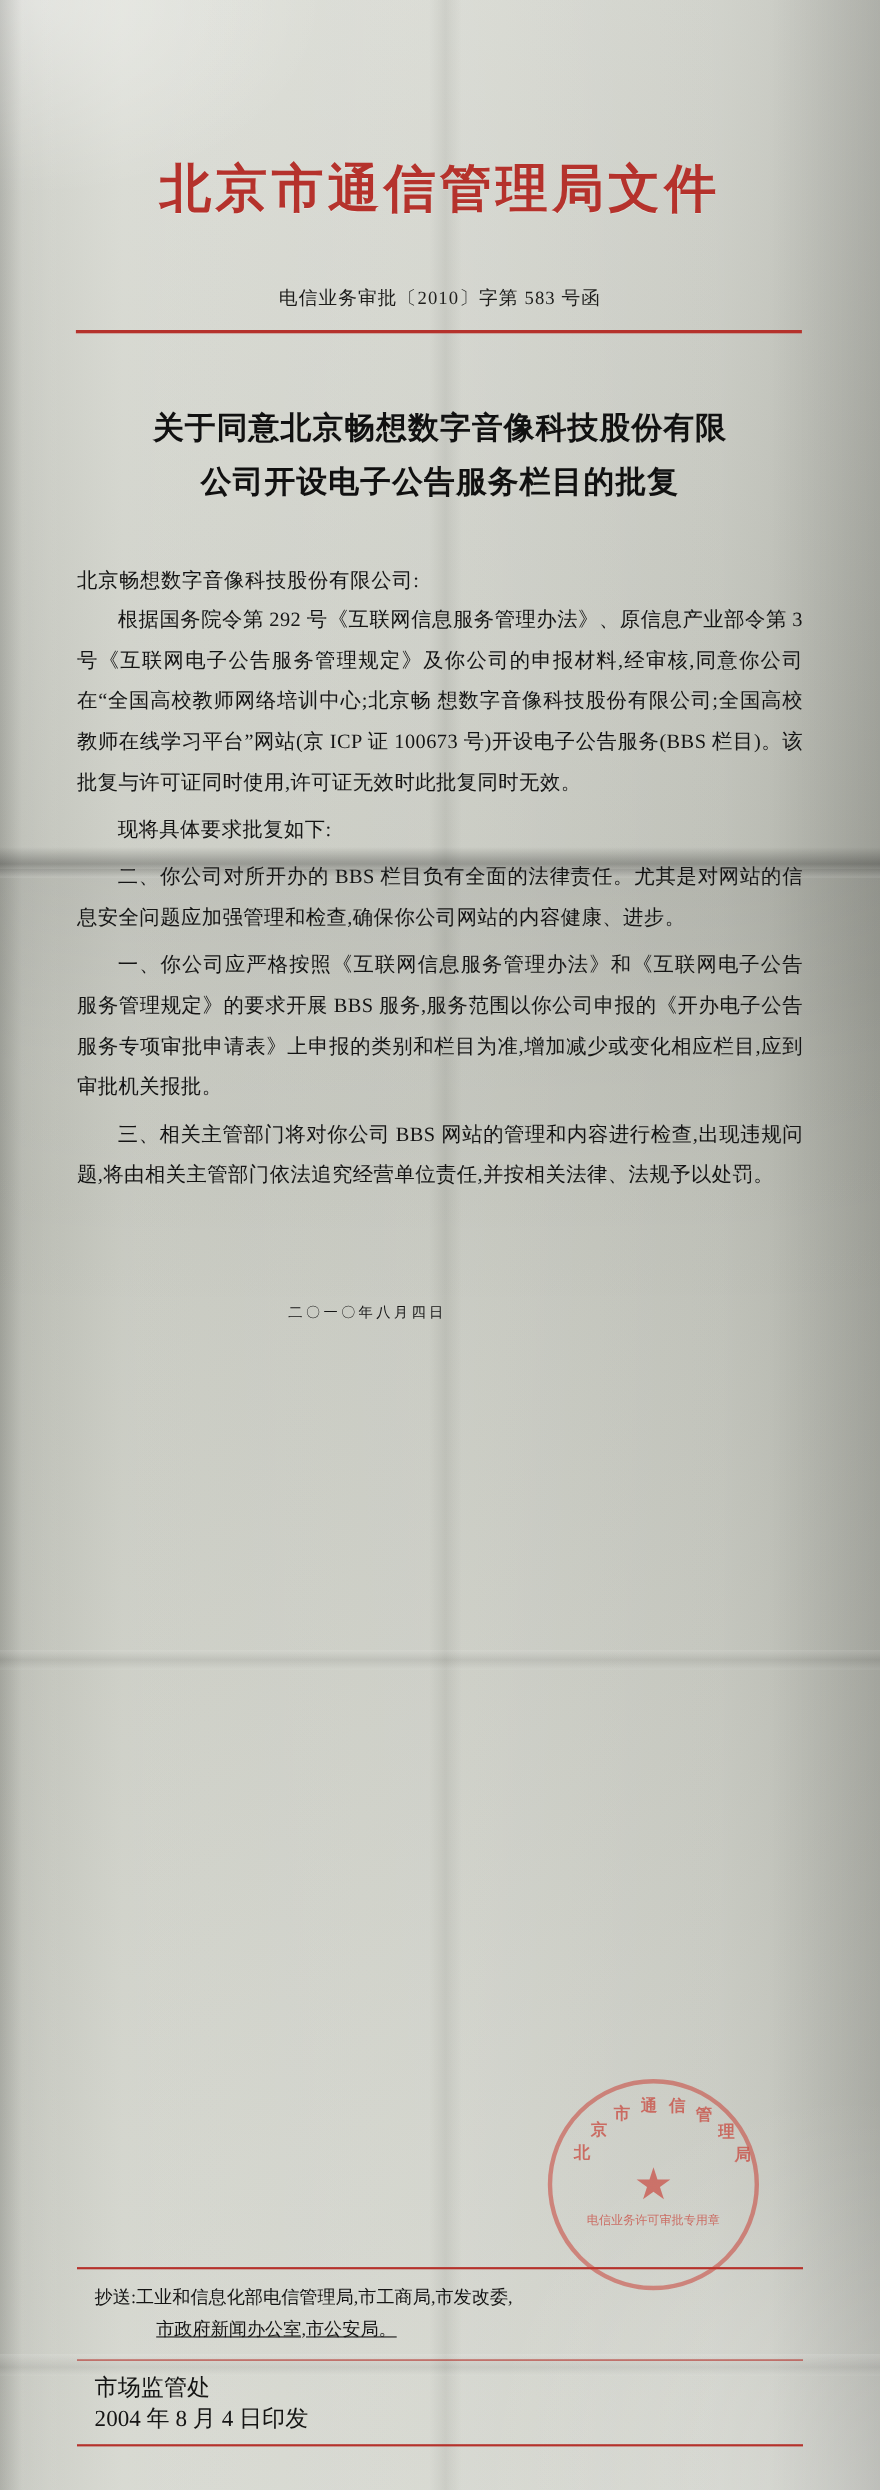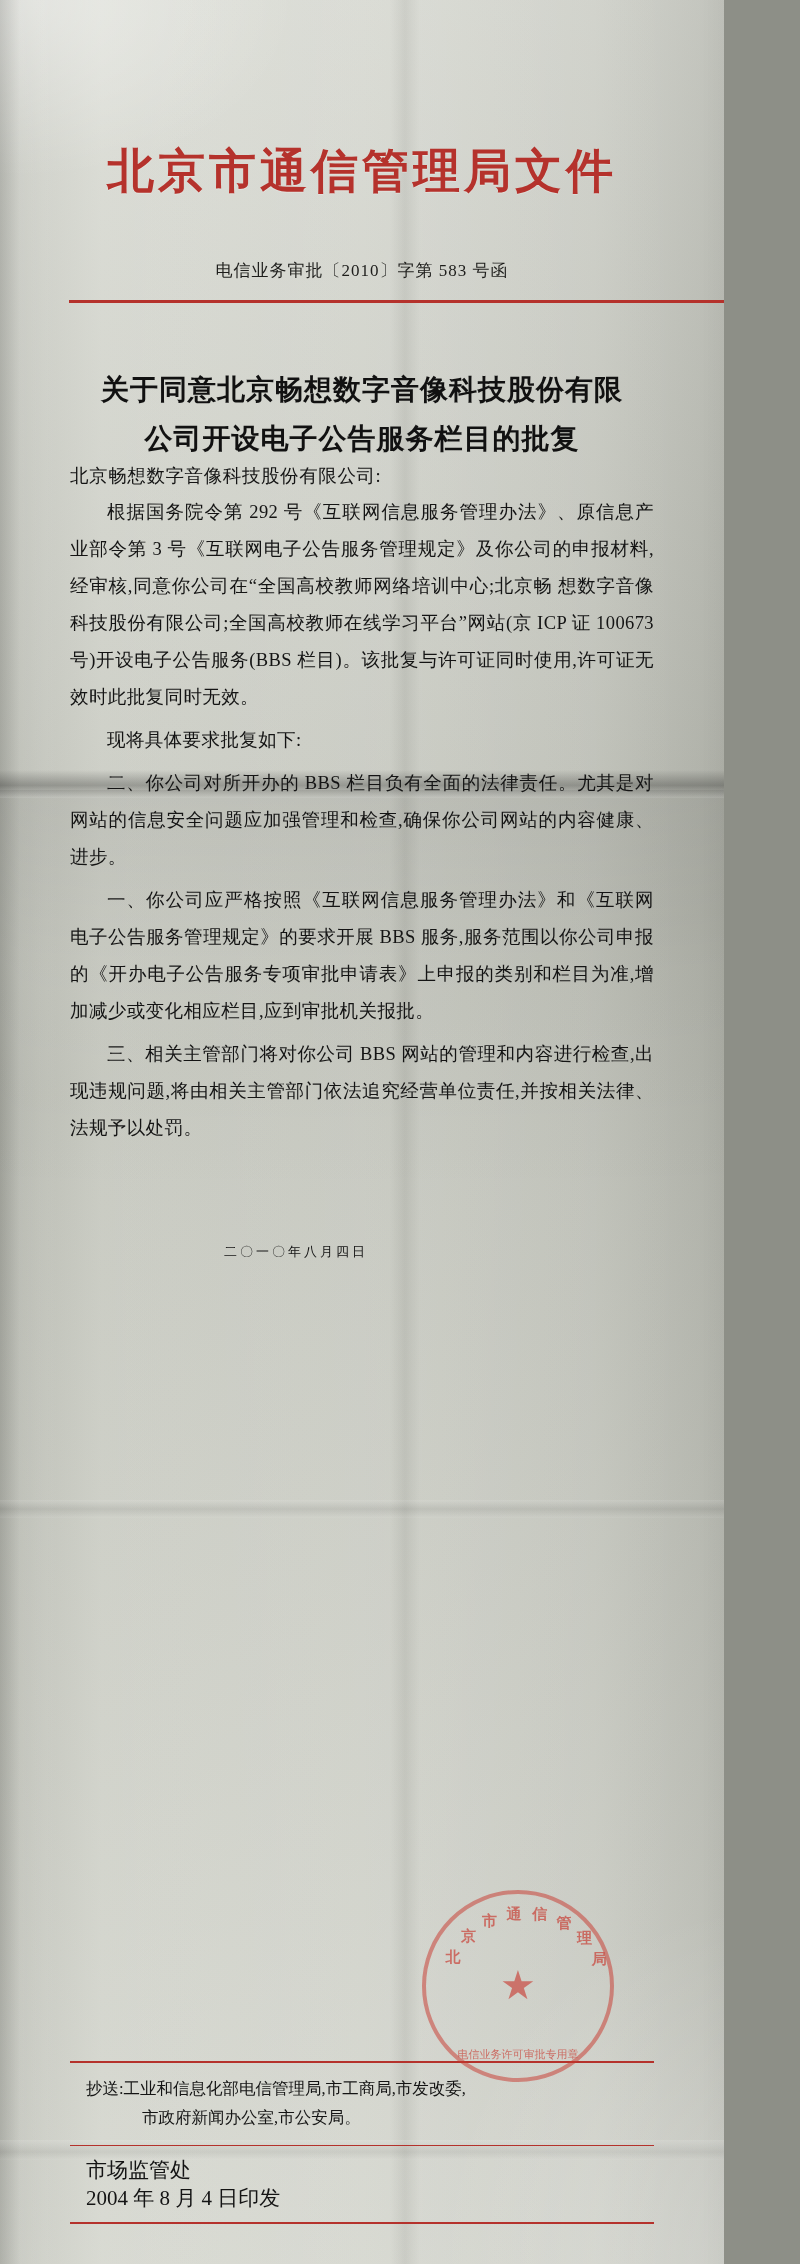--- a/index.html
+++ b/index.html
@@ -5,21 +5,21 @@
   html, body {
     margin: 0;
     padding: 0;
     background: #8d8f87;
   }
   body {
     width: 800px;
   }
   .page {
     position: relative;
-    width: 724px;
+    width: 800px;
     min-height: 2264px;
     background:
       linear-gradient(165deg, rgba(255,255,255,0.25) 0%, rgba(0,0,0,0.05) 45%, rgba(255,255,255,0.18) 100%),
       linear-gradient(90deg, #b9bbb2 0%, #c9cbc2 6%, #d3d5cc 14%, #cfd1c8 50%, #c6c8bf 82%, #b4b6ad 100%);
     overflow: hidden;
     font-family: "Liberation Serif", "DejaVu Serif", serif;
   }
   
   .crease {
     position: absolute;
@@ -81,20 +81,21 @@
     font-weight: bold;
     color: #111;
     line-height: 1.75;
     margin-top: 62px;
     letter-spacing: 1px;
   }
 
   .recipient {
     font-size: 18.5px;
     color: #141414;
+    margin-top: 52px;
     letter-spacing: 0.6px;
   }
 
   .body-p {
     font-size: 18.5px;
     color: #141414;
     line-height: 2.0;
     text-align: justify;
     text-justify: inter-ideograph;
     margin: 6px 0 0 0;
@@ -142,21 +143,21 @@
     top: 50%;
     font-size: 15px;
     color: rgba(200,55,45,0.8);
     font-family: "DejaVu Serif", serif;
     font-weight: bold;
     transform-origin: 0 0;
   }
   .seal-sub {
     position: absolute;
     left: 50%;
-    bottom: 16px;
+    bottom: 52px;
     transform: translateX(-50%);
     font-size: 11px;
     color: rgba(200,55,45,0.8);
     white-space: nowrap;
   }
 
   .footer {
     position: absolute;
     left: 70px;
     right: 70px;
@@ -167,21 +168,21 @@
     height: 2px;
     background: #b5322c;
     margin-bottom: 12px;
   }
   .footer .cc {
     font-size: 16.5px;
     color: #141414;
     line-height: 1.75;
     padding-left: 16px;
   }
-  .footer .cc .cc-indent { display: block; padding-left: 56px; }
+  .footer .cc .cc-indent { display: block; padding-left: 56px; text-decoration: underline; }
   .footer .line-mid {
     height: 1.5px;
     background: #b5322c;
     margin: 12px 0 10px 0;
   }
   .footer .lastrow {
     display: flex;
     justify-content: flex-start;
     font-size: 21px;
     color: #141414;

